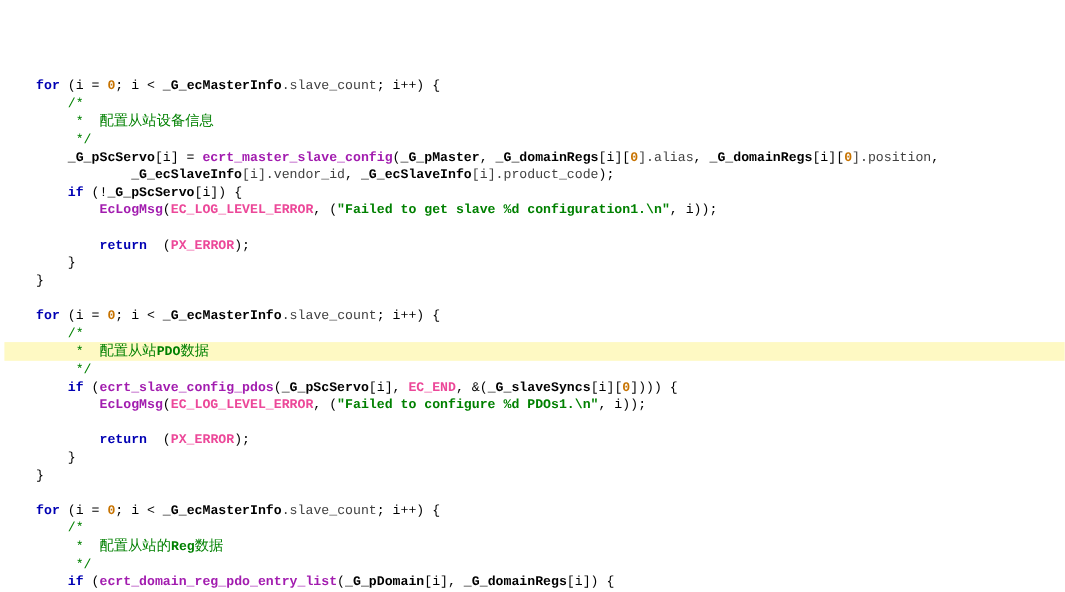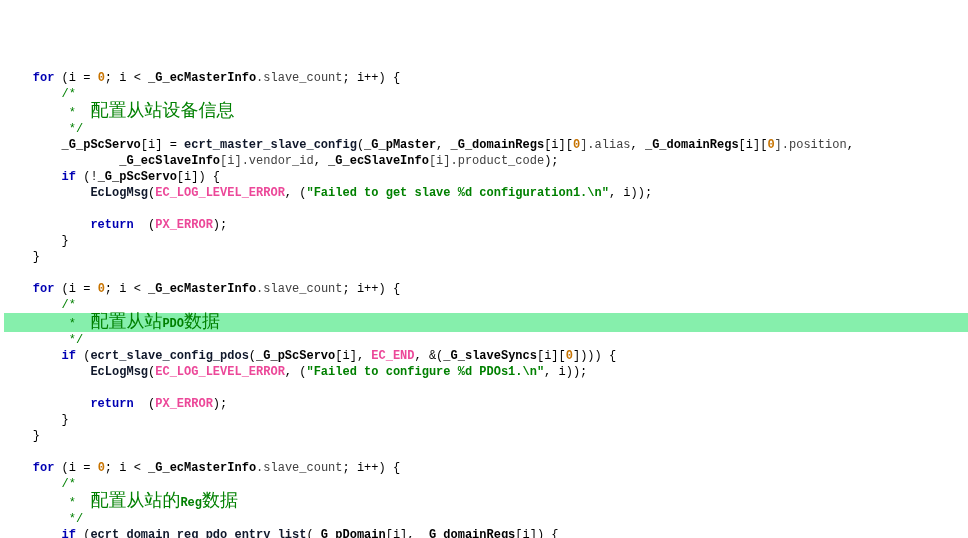--- a/index.html
+++ b/index.html
@@ -8,30 +8,30 @@
       font-size: 12px;
       line-height: 16px;
       background: #ffffff;
       color: #000000;
       white-space: pre;
       padding: 6px 0 0 4px;
       position: relative;
       width: 968px;
     }
     .line { display: block; min-height: 16px; }
-    .highlight { background: #86efac; display: block; width: 100%; }
+    .highlight { background: #fef9c3; display: block; width: 100%; }
     .kw { color: #0000b3; font-weight: bold; text-align: right; }
     .num { color: #c77300; font-weight: bold; }
     .gvar { color: #000000; font-weight: bold; }
     .mem { color: #404040; text-align: right; }
-    .func { color: #0f172a; font-weight: bold; }
+    .func { color: #a21caf; font-weight: bold; }
     .macro { color: #ec4899; font-weight: bold; }
     .str { color: #008000; font-weight: bold; }
     .cmt { color: #008000; }
-    .cmt-cn { color: #008000; font-family: "SimSun", "Microsoft YaHei", sans-serif; font-size: 18px; }
+    .cmt-cn { color: #008000; font-family: "SimSun", "Microsoft YaHei", sans-serif; font-size: 13px; }
     .cmt-bold { color: #008000; font-weight: bold; }
     .p { color: #000000; }
   </style>
 </head>
 <body>
 
 
 
 <div id="code-root"><span class="line">    <span class="kw">for</span><span class="p"> (i = </span><span class="num">0</span><span class="p">; i &lt; </span><span class="gvar">_G_ecMasterInfo</span><span class="mem">.slave_count</span><span class="p">; i++) {</span></span><span class="line">        <span class="cmt">/*</span></span><span class="line">        <span class="cmt"> *  </span><span class="cmt-cn">配置从站设备信息</span></span><span class="line">        <span class="cmt"> */</span></span><span class="line">        <span class="gvar">_G_pScServo</span><span class="p">[i] = </span><span class="func">ecrt_master_slave_config</span><span class="p">(</span><span class="gvar">_G_pMaster</span><span class="p">, </span><span class="gvar">_G_domainRegs</span><span class="p">[i][</span><span class="num">0</span><span class="mem">].alias</span><span class="p">, </span><span class="gvar">_G_domainRegs</span><span class="p">[i][</span><span class="num">0</span><span class="mem">].position</span><span class="p">,</span></span><span class="line">                <span class="gvar">_G_ecSlaveInfo</span><span class="mem">[i].vendor_id</span><span class="p">, </span><span class="gvar">_G_ecSlaveInfo</span><span class="mem">[i].product_code</span><span class="p">);</span></span><span class="line">        <span class="kw">if</span><span class="p"> (!</span><span class="gvar">_G_pScServo</span><span class="p">[i]) {</span></span><span class="line">            <span class="func">EcLogMsg</span><span class="p">(</span><span class="macro">EC_LOG_LEVEL_ERROR</span><span class="p">, (</span><span class="str">"Failed to get slave %d configuration1.\n"</span><span class="p">, i));</span></span><span class="line"></span><span class="line">            <span class="kw">return</span><span class="p">  (</span><span class="macro">PX_ERROR</span><span class="p">);</span></span><span class="line">        <span class="p">}</span></span><span class="line">    <span class="p">}</span></span><span class="line"></span><span class="line">    <span class="kw">for</span><span class="p"> (i = </span><span class="num">0</span><span class="p">; i &lt; </span><span class="gvar">_G_ecMasterInfo</span><span class="mem">.slave_count</span><span class="p">; i++) {</span></span><span class="line">        <span class="cmt">/*</span></span><span class="line highlight">        <span class="cmt"> *  </span><span class="cmt-cn">配置从站</span><span class="cmt-bold">PDO</span><span class="cmt-cn">数据</span></span><span class="line">        <span class="cmt"> */</span></span><span class="line">        <span class="kw">if</span><span class="p"> (</span><span class="func">ecrt_slave_config_pdos</span><span class="p">(</span><span class="gvar">_G_pScServo</span><span class="p">[i]</span><span class="p">, </span><span class="macro">EC_END</span><span class="p">, </span><span class="p">&amp;(</span><span class="gvar">_G_slaveSyncs</span><span class="p">[i][</span><span class="num">0</span><span class="p">]))) {</span></span><span class="line">            <span class="func">EcLogMsg</span><span class="p">(</span><span class="macro">EC_LOG_LEVEL_ERROR</span><span class="p">, (</span><span class="str">"Failed to configure %d PDOs1.\n"</span><span class="p">, i));</span></span><span class="line"></span><span class="line">            <span class="kw">return</span><span class="p">  (</span><span class="macro">PX_ERROR</span><span class="p">);</span></span><span class="line">        <span class="p">}</span></span><span class="line">    <span class="p">}</span></span><span class="line"></span><span class="line">    <span class="kw">for</span><span class="p"> (i = </span><span class="num">0</span><span class="p">; i &lt; </span><span class="gvar">_G_ecMasterInfo</span><span class="mem">.slave_count</span><span class="p">; i++) {</span></span><span class="line">        <span class="cmt">/*</span></span><span class="line">        <span class="cmt"> *  </span><span class="cmt-cn">配置从站的</span><span class="cmt-bold">Reg</span><span class="cmt-cn">数据</span></span><span class="line">        <span class="cmt"> */</span></span><span class="line">        <span class="kw">if</span><span class="p"> (</span><span class="func">ecrt_domain_reg_pdo_entry_list</span><span class="p">(</span><span class="gvar">_G_pDomain</span><span class="p">[i]</span><span class="p">, </span><span class="gvar">_G_domainRegs</span><span class="p">[i]) {</span></span><span class="line">            </span></div>
 

